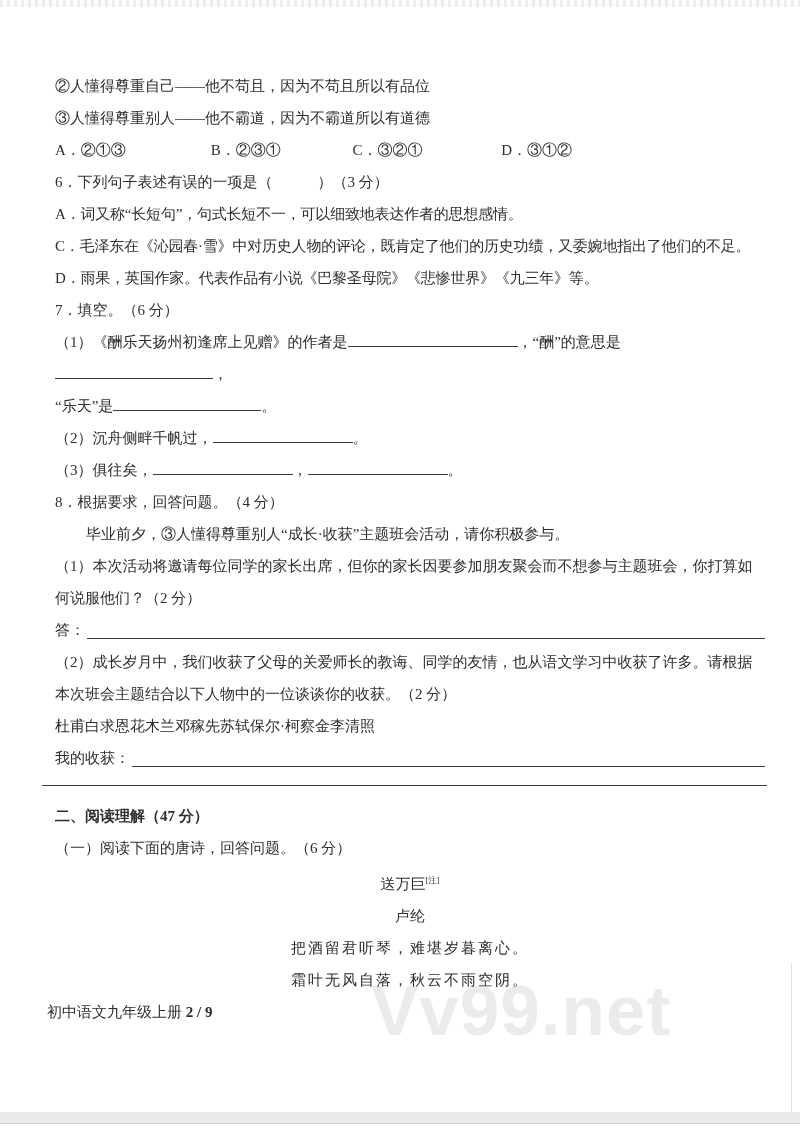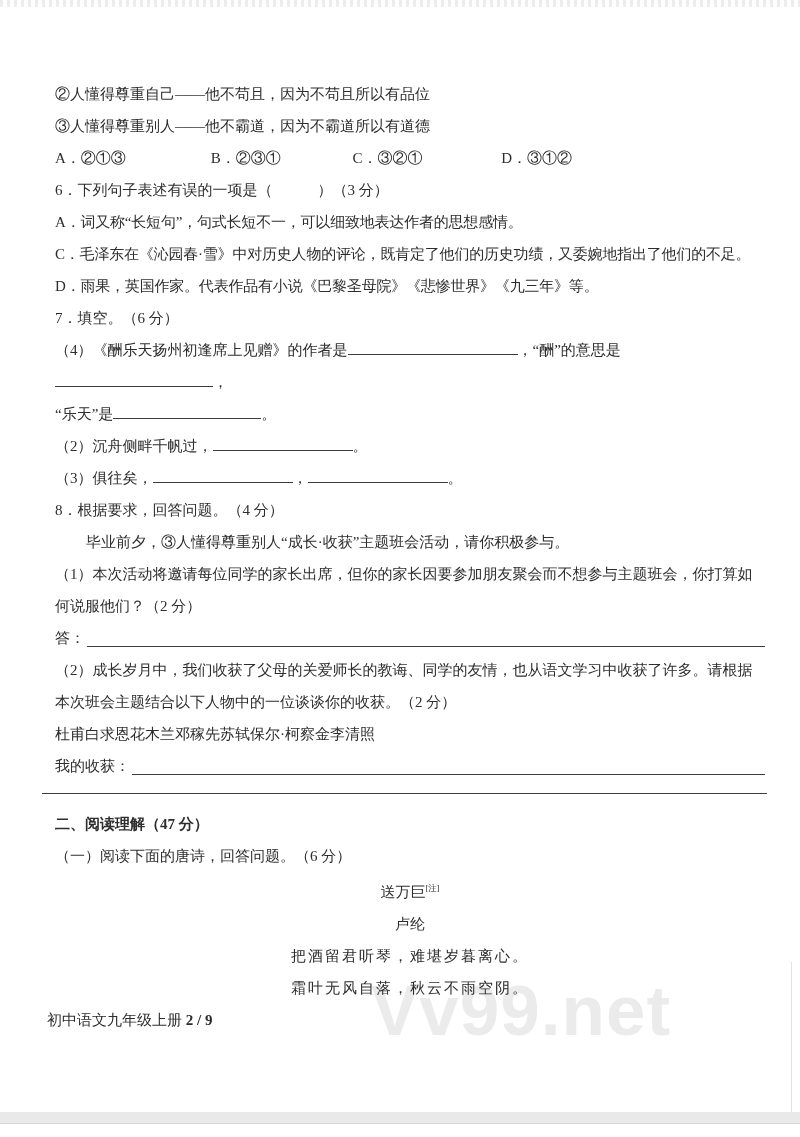--- a/index.html
+++ b/index.html
@@ -15,22 +15,22 @@
     background:repeating-linear-gradient(90deg,#e9e9e9 0 3px,#fdfdfd 3px 7px);
     opacity:.85;
   }
   .watermark{
     position:absolute;top:975px;left:371px;z-index:0;
     font-family:"Liberation Sans","DejaVu Sans",sans-serif;
     font-weight:bold;font-size:71px;line-height:1;letter-spacing:1px;
     color:#ebebeb;white-space:nowrap;
   }
   .content{
-    position:absolute;top:0;left:0;right:0;z-index:1;
-    padding:78px 35px 0 55px;
+    position:absolute;top:15px;left:0;right:0;z-index:1;
+    padding:55px 35px 0 55px;
     font-size:15px;line-height:32px;
   }
   p.ln{margin:0;}
   .mt4{margin-top:4px;}
   .mt3{margin-top:3px;}
   .mt8{margin-top:8px;}
   .bold{font-weight:bold;}
   .center{text-align:center;}
   .indent{text-indent:31px;}
   .nowrap{white-space:nowrap;letter-spacing:-0.2px;}
@@ -69,21 +69,21 @@
     <span class="opt3">C．③②①</span>
     <span>D．③①②</span>
   </p>
 
   <p class="ln mt4">6．下列句子表述有误的一项是（　　　）（3 分）</p>
   <p class="ln nowrap">A．词又称“长短句”，句式长短不一，可以细致地表达作者的思想感情。</p>
   <p class="ln nowrap">C．毛泽东在《沁园春·雪》中对历史人物的评论，既肯定了他们的历史功绩，又委婉地指出了他们的不足。</p>
   <p class="ln nowrap">D．雨果，英国作家。代表作品有小说《巴黎圣母院》《悲惨世界》《九三年》等。</p>
 
   <p class="ln">7．填空。（6 分）</p>
-  <p class="ln"><span>（4）《酬乐天扬州初逢席上见赠》的作者是</span><span class="blank w170"></span><span>，“酬”的意思是</span><span class="blank w158"></span><span>，</span></p>
+  <p class="ln"><span>（1）《酬乐天扬州初逢席上见赠》的作者是</span><span class="blank w170"></span><span>，“酬”的意思是</span><span class="blank w158"></span><span>，</span></p>
   <p class="ln mt3"><span>“乐天”是</span><span class="blank w148"></span><span>。</span></p>
   <p class="ln"><span>（2）沉舟侧畔千帆过，</span><span class="blank w140"></span><span>。</span></p>
   <p class="ln"><span>（3）俱往矣，</span><span class="blank w140"></span><span>，</span><span class="blank w140"></span><span>。</span></p>
 
   <p class="ln">8．根据要求，回答问题。（4 分）</p>
   <p class="ln indent">毕业前夕，③人懂得尊重别人“成长·收获”主题班会活动，请你积极参与。</p>
   <p class="ln">（1）本次活动将邀请每位同学的家长出席，但你的家长因要参加朋友聚会而不想参与主题班会，你打算如何说服他们？（2 分）</p>
   <div class="ln flexline">
     <span class="lbl">答：</span>
     <span class="grow"></span>

